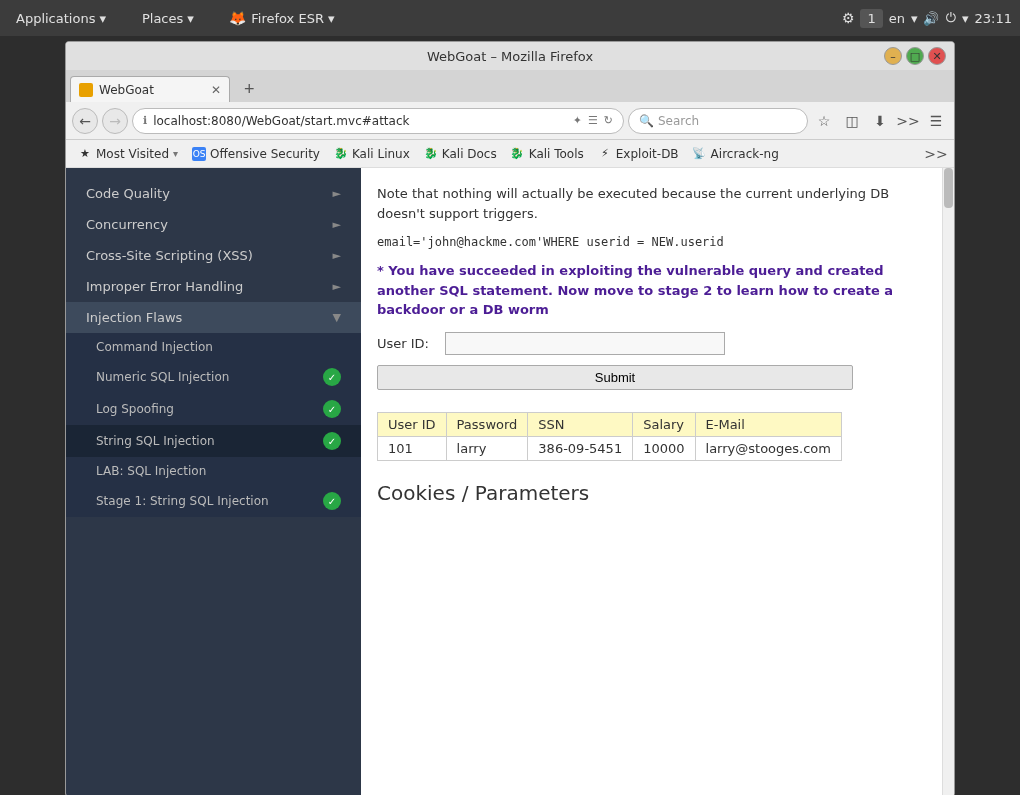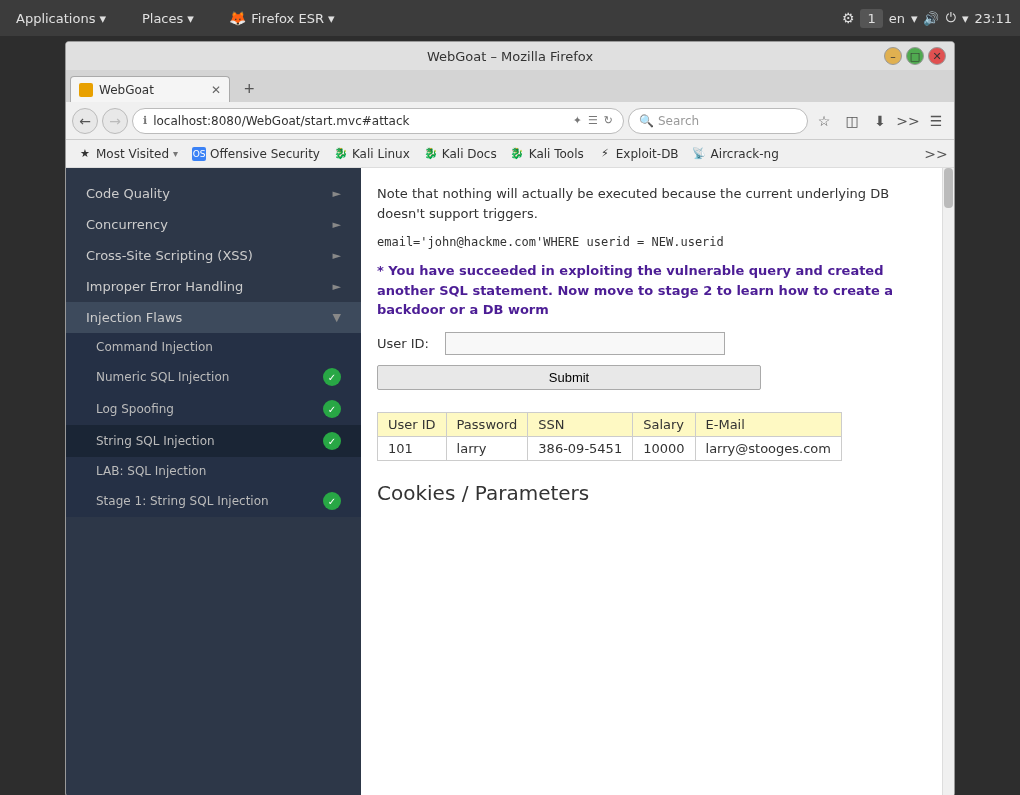--- a/index.html
+++ b/index.html
@@ -370,21 +370,21 @@
       background: #fff5f5;
       padding: 0 1px;
     }
     .submit-btn {
       border: 1px solid #aaa;
       background: #e8e8e8;
       padding: 4px 12px;
       font-size: 13px;
       cursor: pointer;
       border-radius: 2px;
-      width: 384px;
+      width: 476px;
       text-align: center;
       margin-bottom: 12px;
     }
 
     
     .results-table {
       border-collapse: collapse;
       font-size: 13px;
       margin-bottom: 20px;
     }

